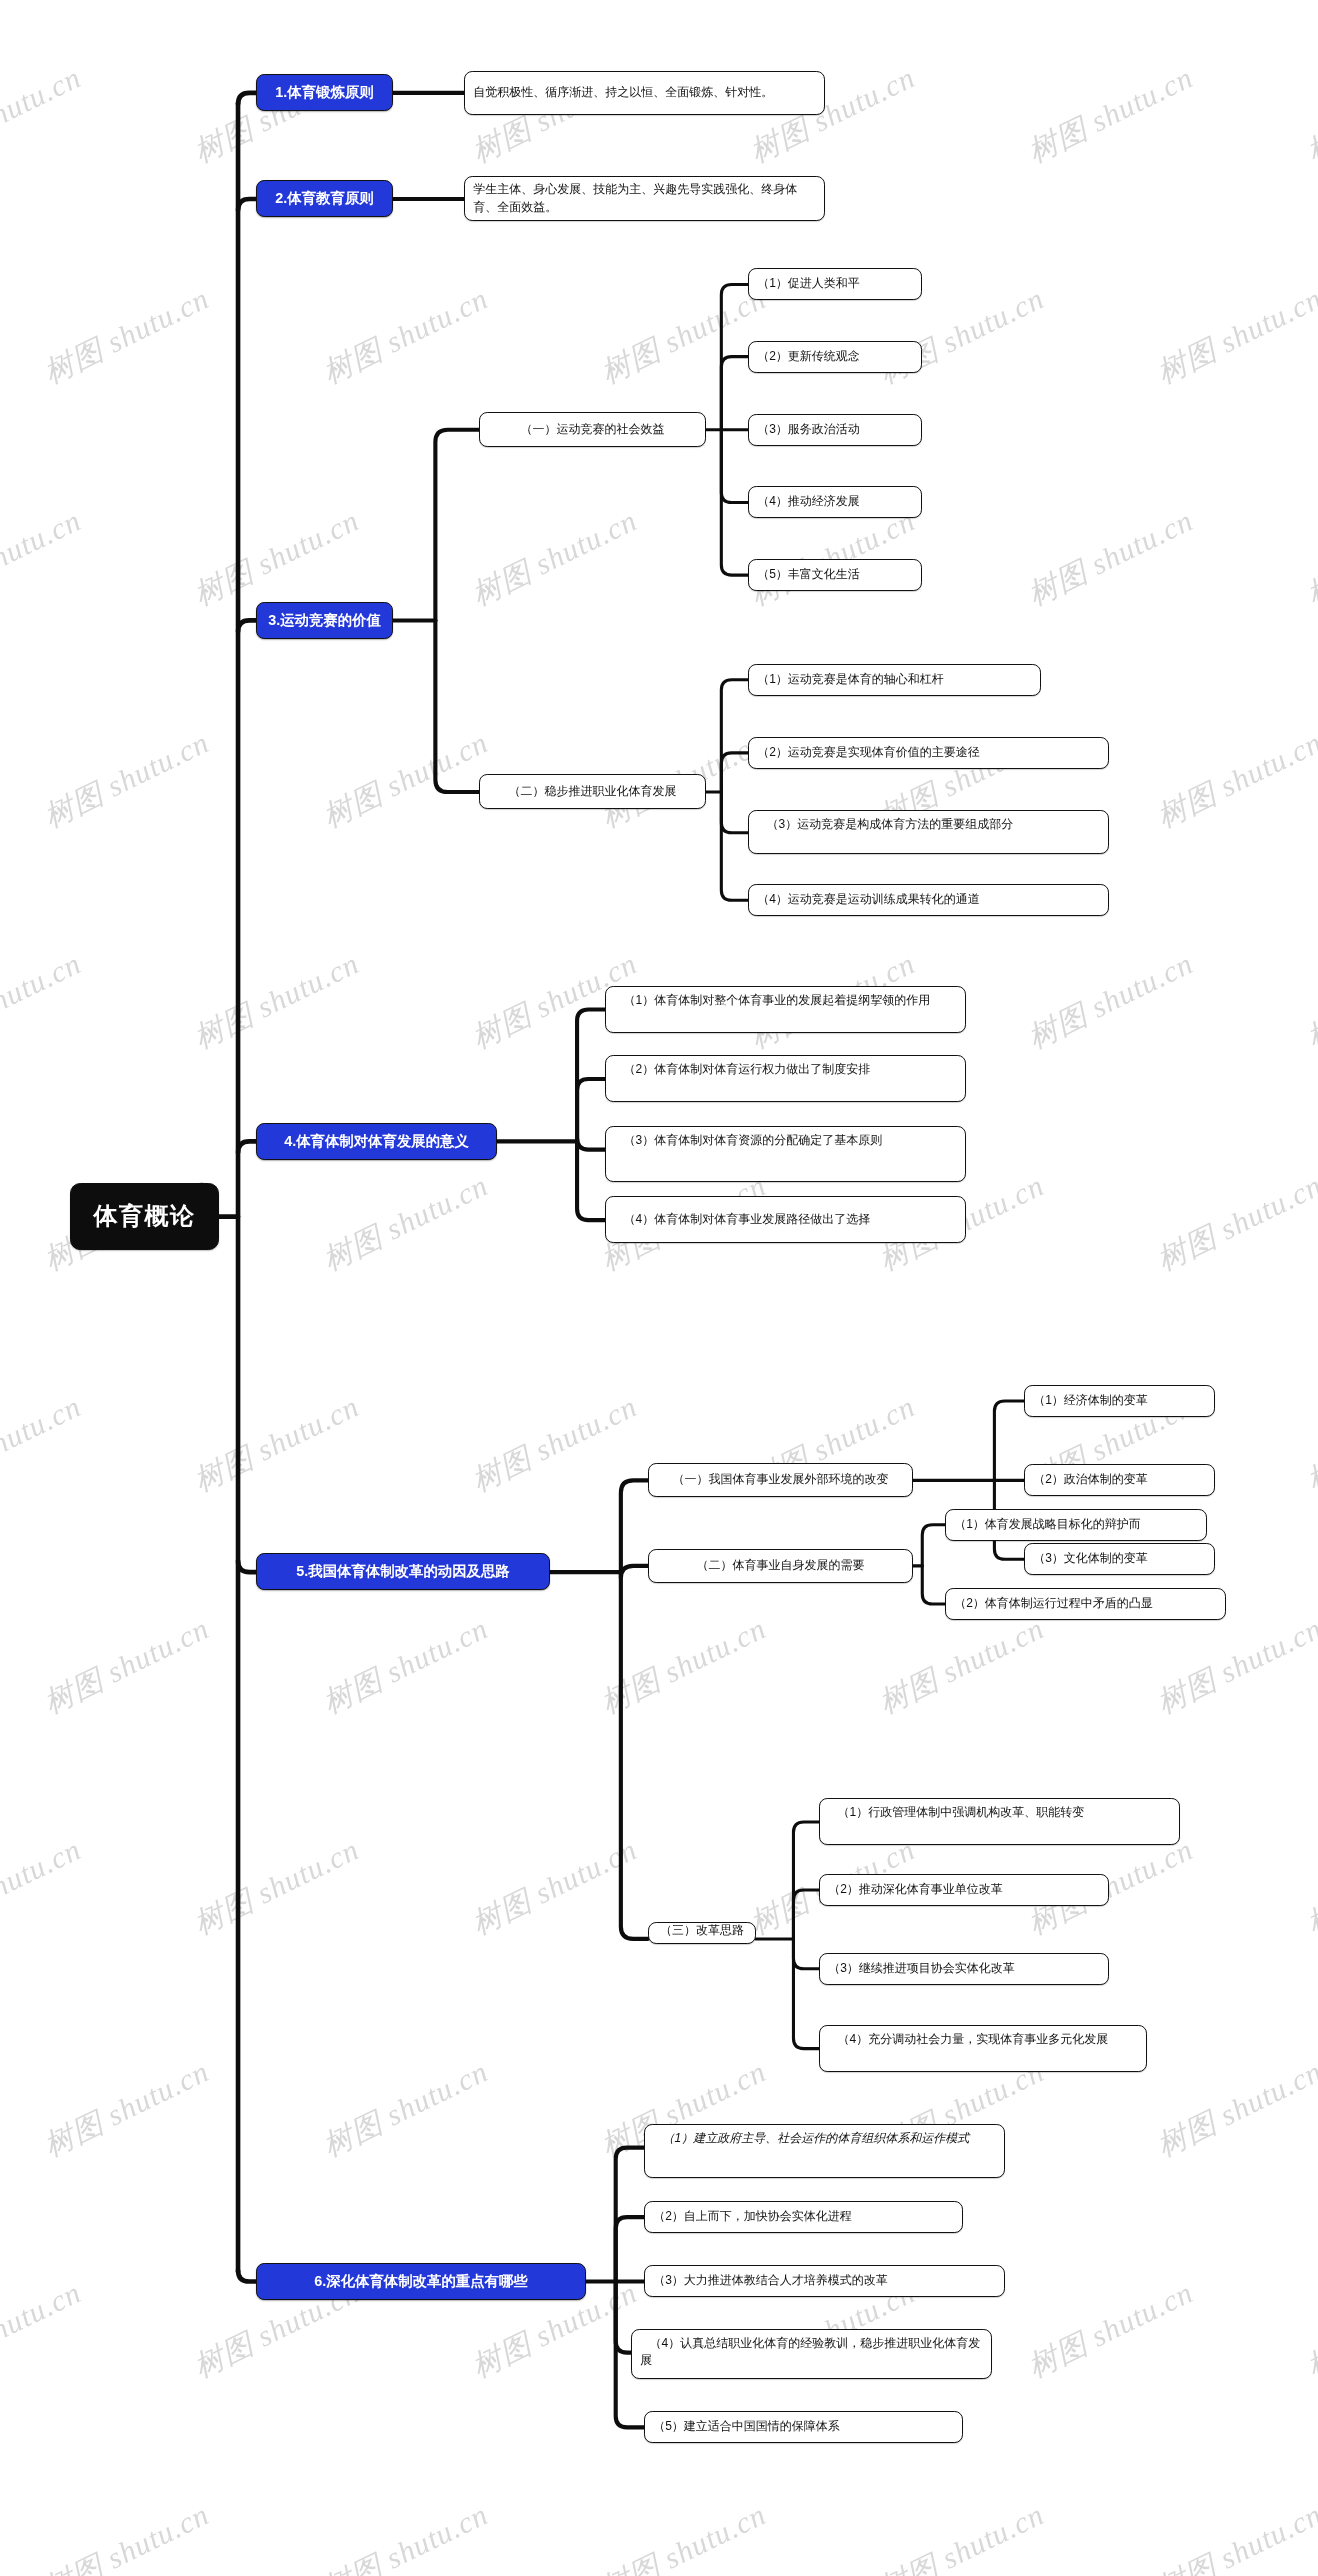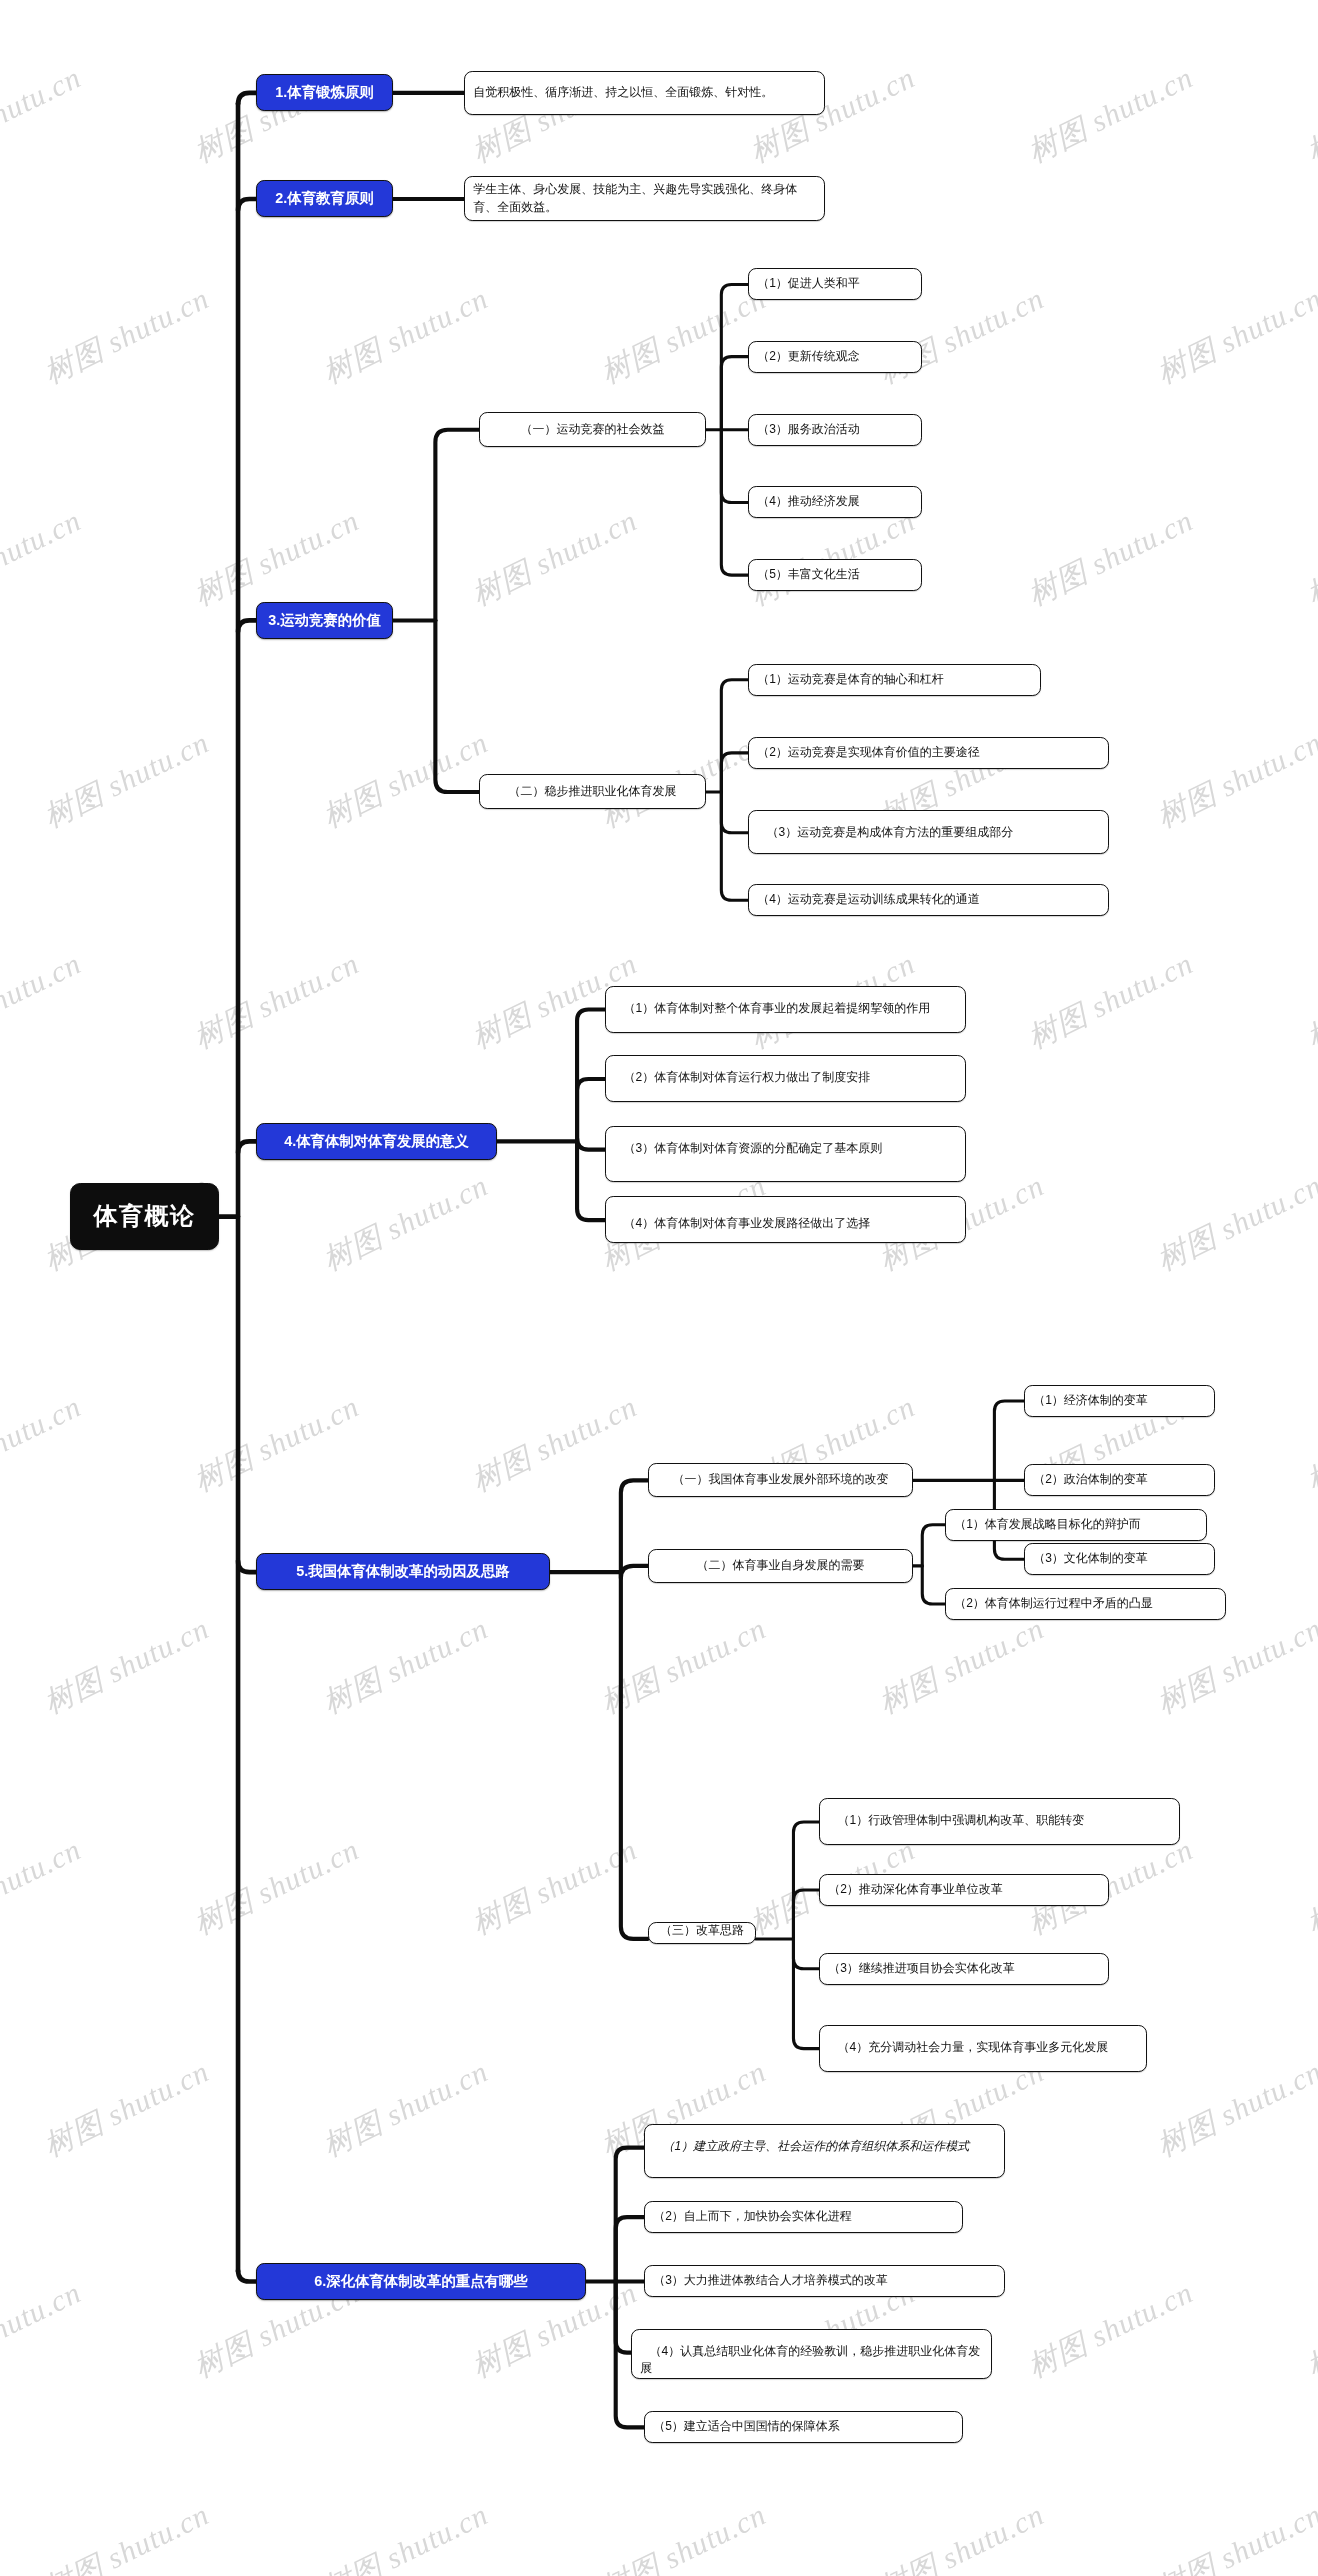--- a/index.html
+++ b/index.html
@@ -80,21 +80,21 @@
     border:1.5px solid #111111;
     color:#111111;
     font-size:12px;
     font-weight:400;
     padding:4.1px 8.2px;
     box-shadow:0 1px 1px rgba(0,0,0,.18);
   }
   .n-white.center .txt{text-align:center;}
   .n-white.left   .txt{text-align:left;}
   .n-white.lead   .txt{text-indent:9.3px;}
-  .n-white.top{align-items:flex-start;padding-top:13px;}
+  .n-white.top{align-items:flex-start;padding-top:5px;}
 </style>
 </head>
 <body>
 
 <div id="canvas">
 
   <div id="watermarks">
       <div class="wm" style="left: -82px; top: 134px;">树图 shutu.cn</div>
       <div class="wm" style="left: 196px; top: 134px;">树图 shutu.cn</div>
       <div class="wm" style="left: 474px; top: 134px;">树图 shutu.cn</div>

